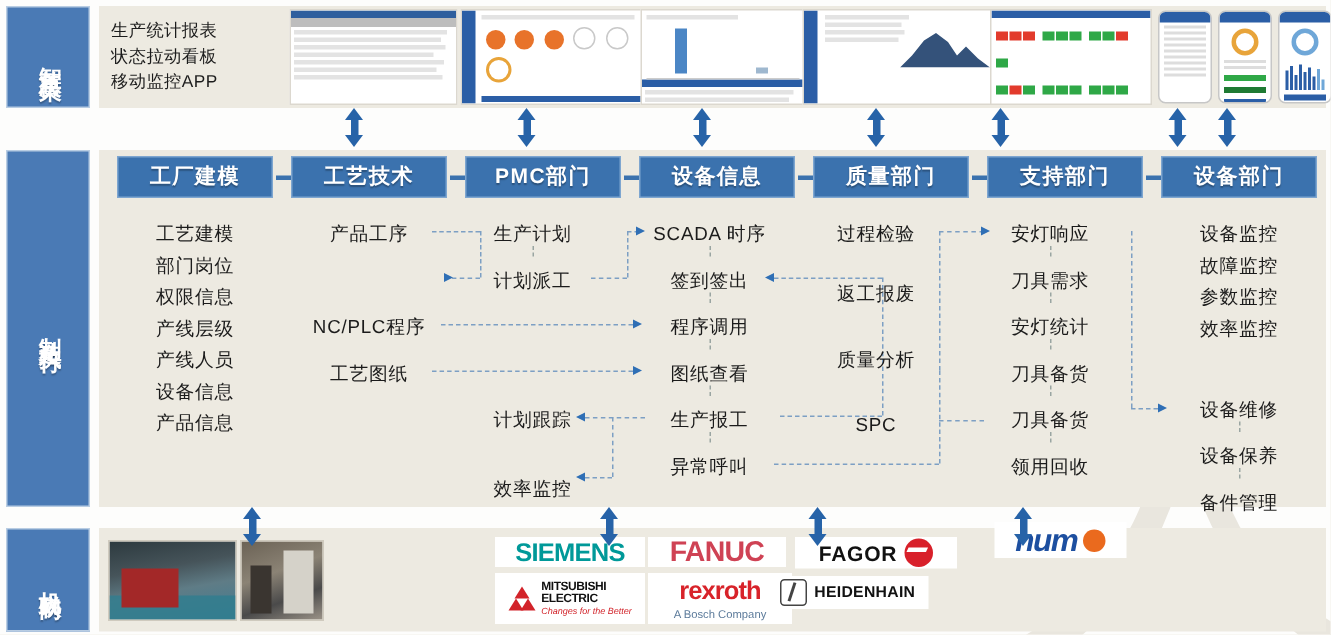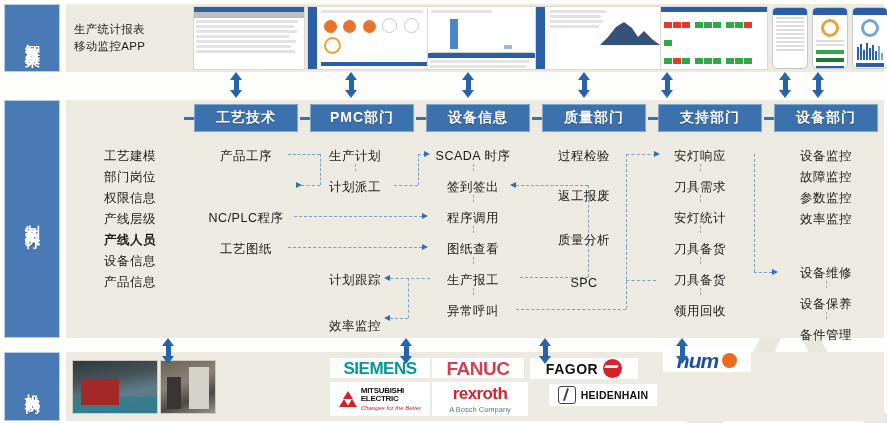--- a/index.html
+++ b/index.html
@@ -138,21 +138,21 @@
   .mitsu .mi-tri{width:18px;height:16px;margin-right:4px;position:relative;}
   .mitsu .mi-tri i{position:absolute;width:0;height:0;border-left:5px solid transparent;border-right:5px solid transparent;border-bottom:8px solid #d2232a;}
   .mitsu .mi-tri i:nth-child(1){left:4px;top:0;}
   .mitsu .mi-tri i:nth-child(2){left:0;top:8px;}
   .mitsu .mi-tri i:nth-child(3){left:8px;top:8px;}
   .mitsu .mi-txt b{display:block;color:#111;font-size:8px;line-height:8px;letter-spacing:-.3px;}
   .mitsu .mi-txt em{display:block;color:#d2232a;font-size:6px;font-style:italic;margin-top:2px;}
   .rex{left:432px;top:382px;width:96px;height:34px;flex-direction:column;}
   .rex .rx1{color:#d8232a;font-size:17px;font-weight:bold;letter-spacing:-.6px;}
   .rex .rx2{color:#5b7a9a;font-size:7.5px;margin-top:1px;}
-  .heid{left:549px;top:384px;width:108px;height:22px;text-align:right;}
+  .heid{left:511px;top:384px;width:108px;height:22px;text-align:right;}
   .heid .hd-mark{width:16px;height:16px;border:1px solid #444;border-radius:3px;margin-right:5px;position:relative;}
   .heid .hd-mark:after{content:"";position:absolute;left:6px;top:1px;width:1.5px;height:13px;background:#444;transform:rotate(18deg);}
   .heid span{color:#111;font-size:10.5px;letter-spacing:.2px;}
   .mazak{left:663px;top:382px;width:108px;height:26px;}
   .mazak span{color:#ef7622;font-size:22px;letter-spacing:-.8px;}
 </style>
 </head>
 <body>
 
 <div id="root">
@@ -168,20 +168,21 @@
   </div>
   <div class="rail rail-2">
     <span>制造执行</span>
   </div>
   <div class="rail rail-3">
     <span>机联网</span>
   </div>
 
   <div class="top-text">
     <div>生产统计报表</div>
+    <div>状态拉动看板</div>
     <div>移动监控APP</div>
   </div>
 
   <div class="dash-strip" style="left:193px;width:112px;">
     <div class="db-head"></div>
     <div style="height:6px;background:#bdbdbd;"></div>
     <div class="db-rows">
       <div class="db-row" style="width:96%"></div>
         <div class="db-row" style="width:92%"></div>
       <div class="db-row" style="width:95%"></div>
@@ -310,39 +311,40 @@
   <div class="dbl" style="left:661px;top:72px;">
       <i></i>
     </div>
   <div class="dbl" style="left:779px;top:72px;">
       <i></i>
     </div>
   <div class="dbl" style="left:812px;top:72px;">
       <i></i>
     </div>
 
+  <div class="dept" style="left:78px;width:104px;">工厂建模</div>
   <div class="dept-link" style="left:184px;width:14px;"></div>
   <div class="dept" style="left:194px;width:104px;">工艺技术</div>
   <div class="dept-link" style="left:300px;width:14px;"></div>
   <div class="dept" style="left:310px;width:104px;">PMC部门</div>
   <div class="dept-link" style="left:416px;width:14px;"></div>
   <div class="dept" style="left:426px;width:104px;">设备信息</div>
   <div class="dept-link" style="left:532px;width:14px;"></div>
   <div class="dept" style="left:542px;width:104px;">质量部门</div>
   <div class="dept-link" style="left:648px;width:14px;"></div>
   <div class="dept" style="left:658px;width:104px;">支持部门</div>
   <div class="dept-link" style="left:764px;width:14px;"></div>
   <div class="dept" style="left:774px;width:104px;">设备部门</div>
 
   <div class="col" style="left:130px;top:148px;">
     <div class="item center" style="top:0px;">工艺建模</div>
     <div class="item center" style="top:21px;text-align:right;">部门岗位</div>
     <div class="item center" style="top:42px;">权限信息</div>
     <div class="item center" style="top:63px;">产线层级</div>
-    <div class="item center" style="top:84px;font-weight:bold;">产线人员</div>
+    <div class="item center" style="top:84px;">产线人员</div>
     <div class="item center" style="top:105px;">设备信息</div>
     <div class="item center" style="top:126px;">产品信息</div>
   </div>
 
   <div class="col" style="left:246px;top:148px;">
     <div class="item center" style="top:0px;">产品工序</div>
     <div class="item center" style="top:62px;">NC/PLC程序</div>
     <div class="item center" style="top:93px;">工艺图纸</div>
   </div>
 

